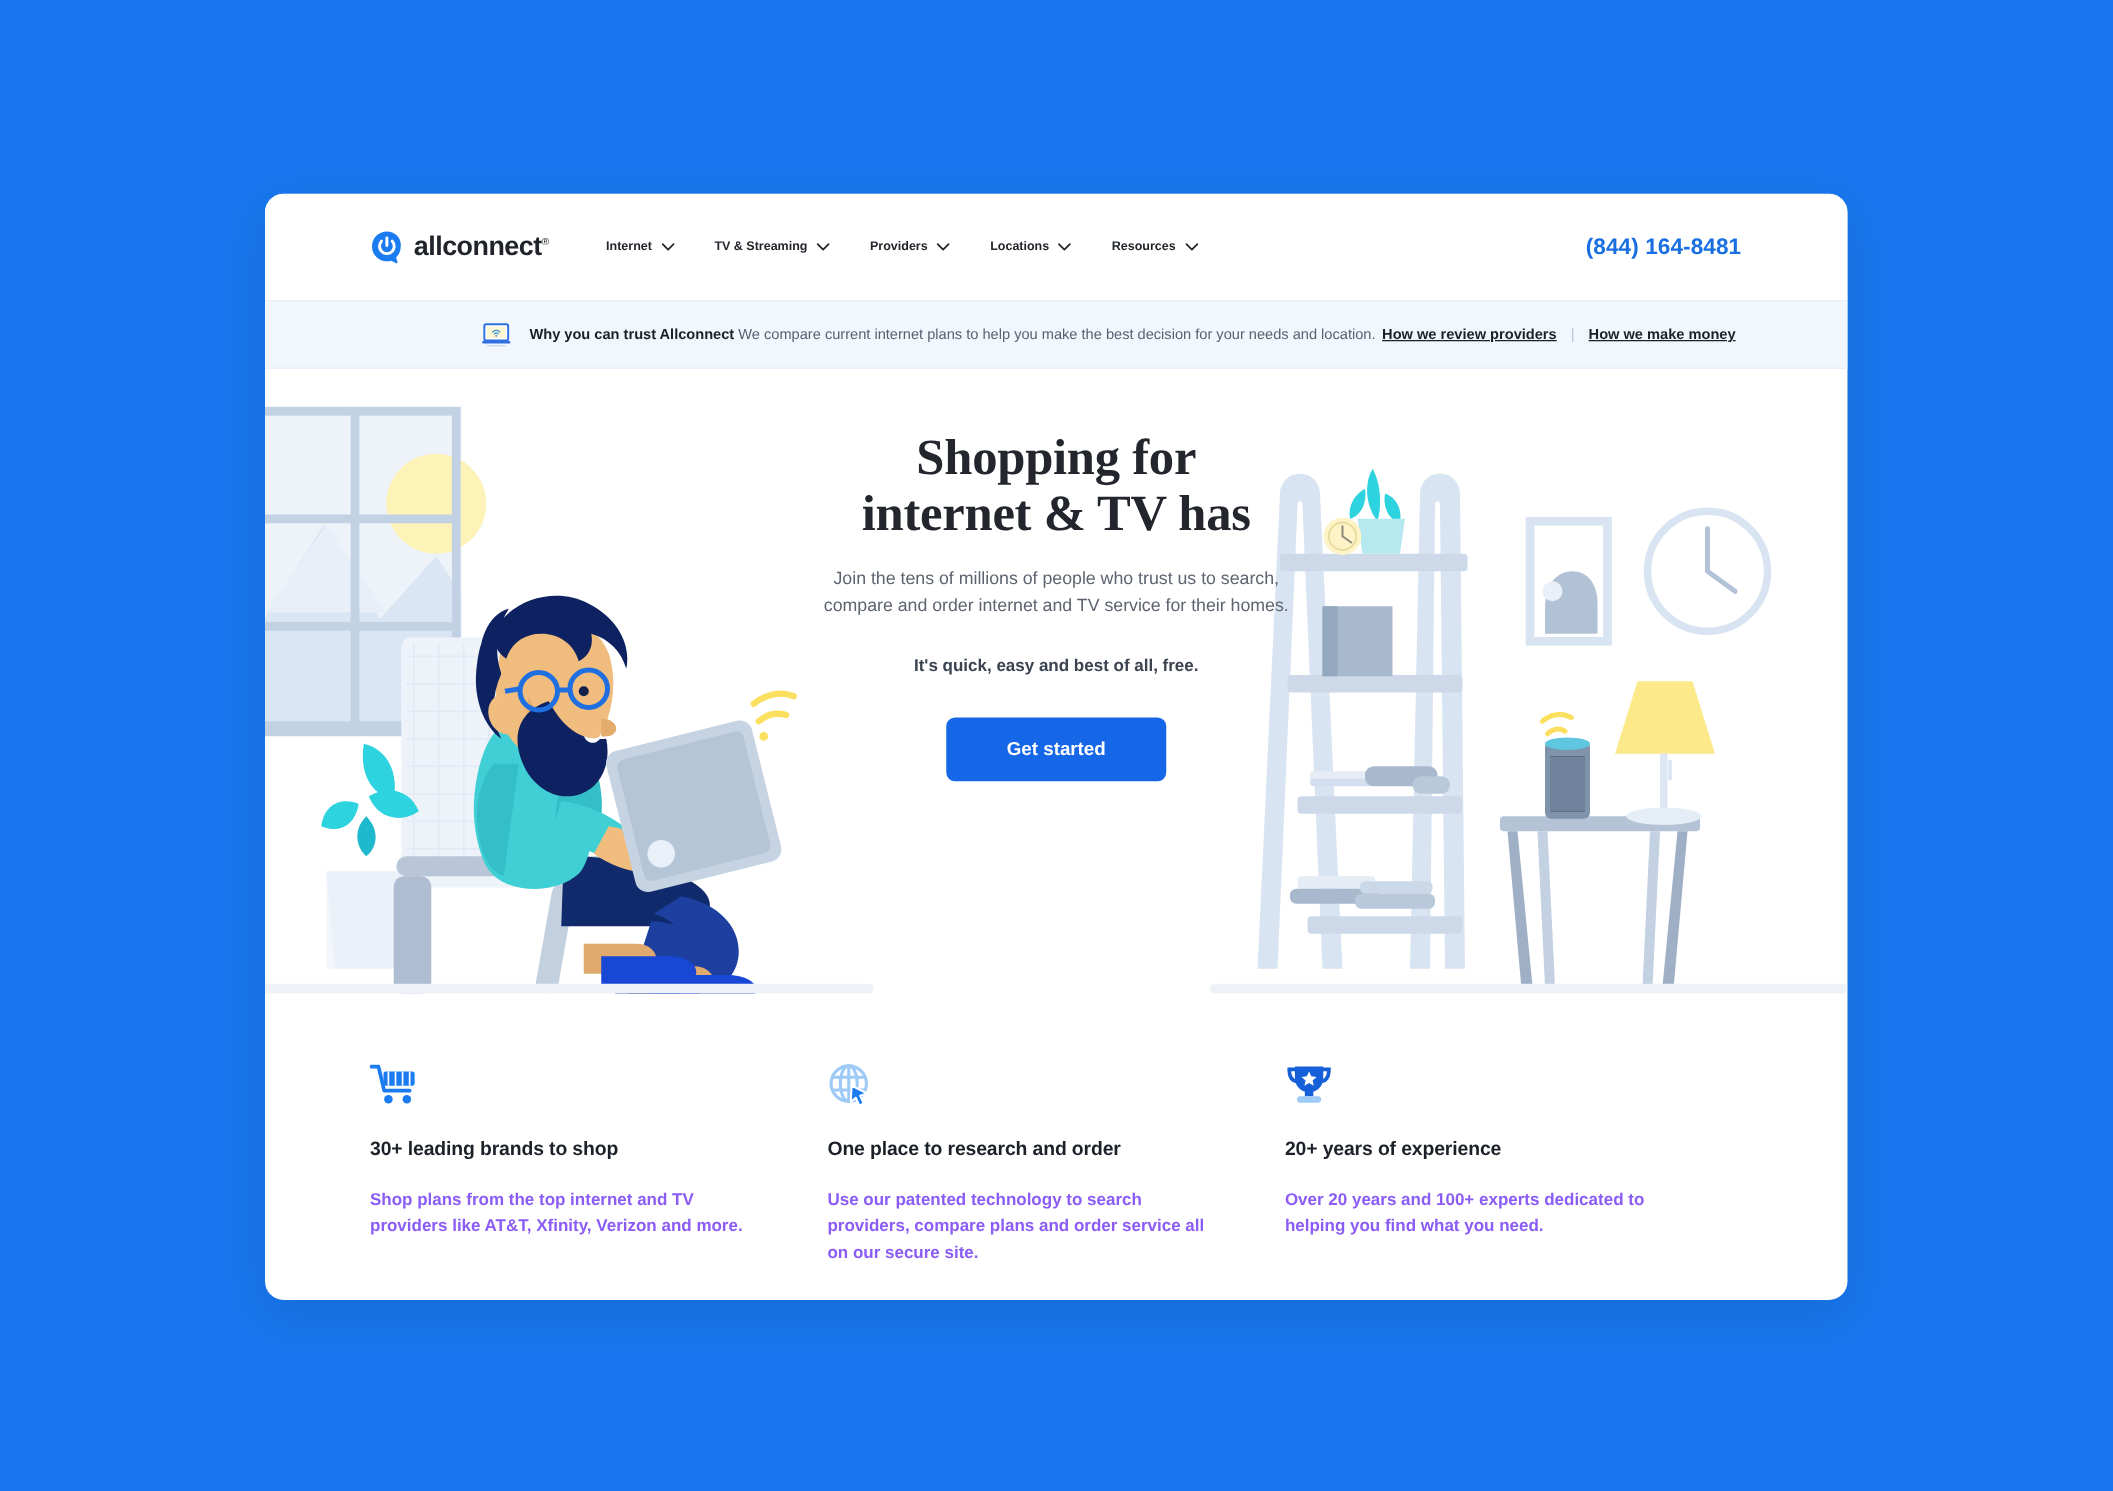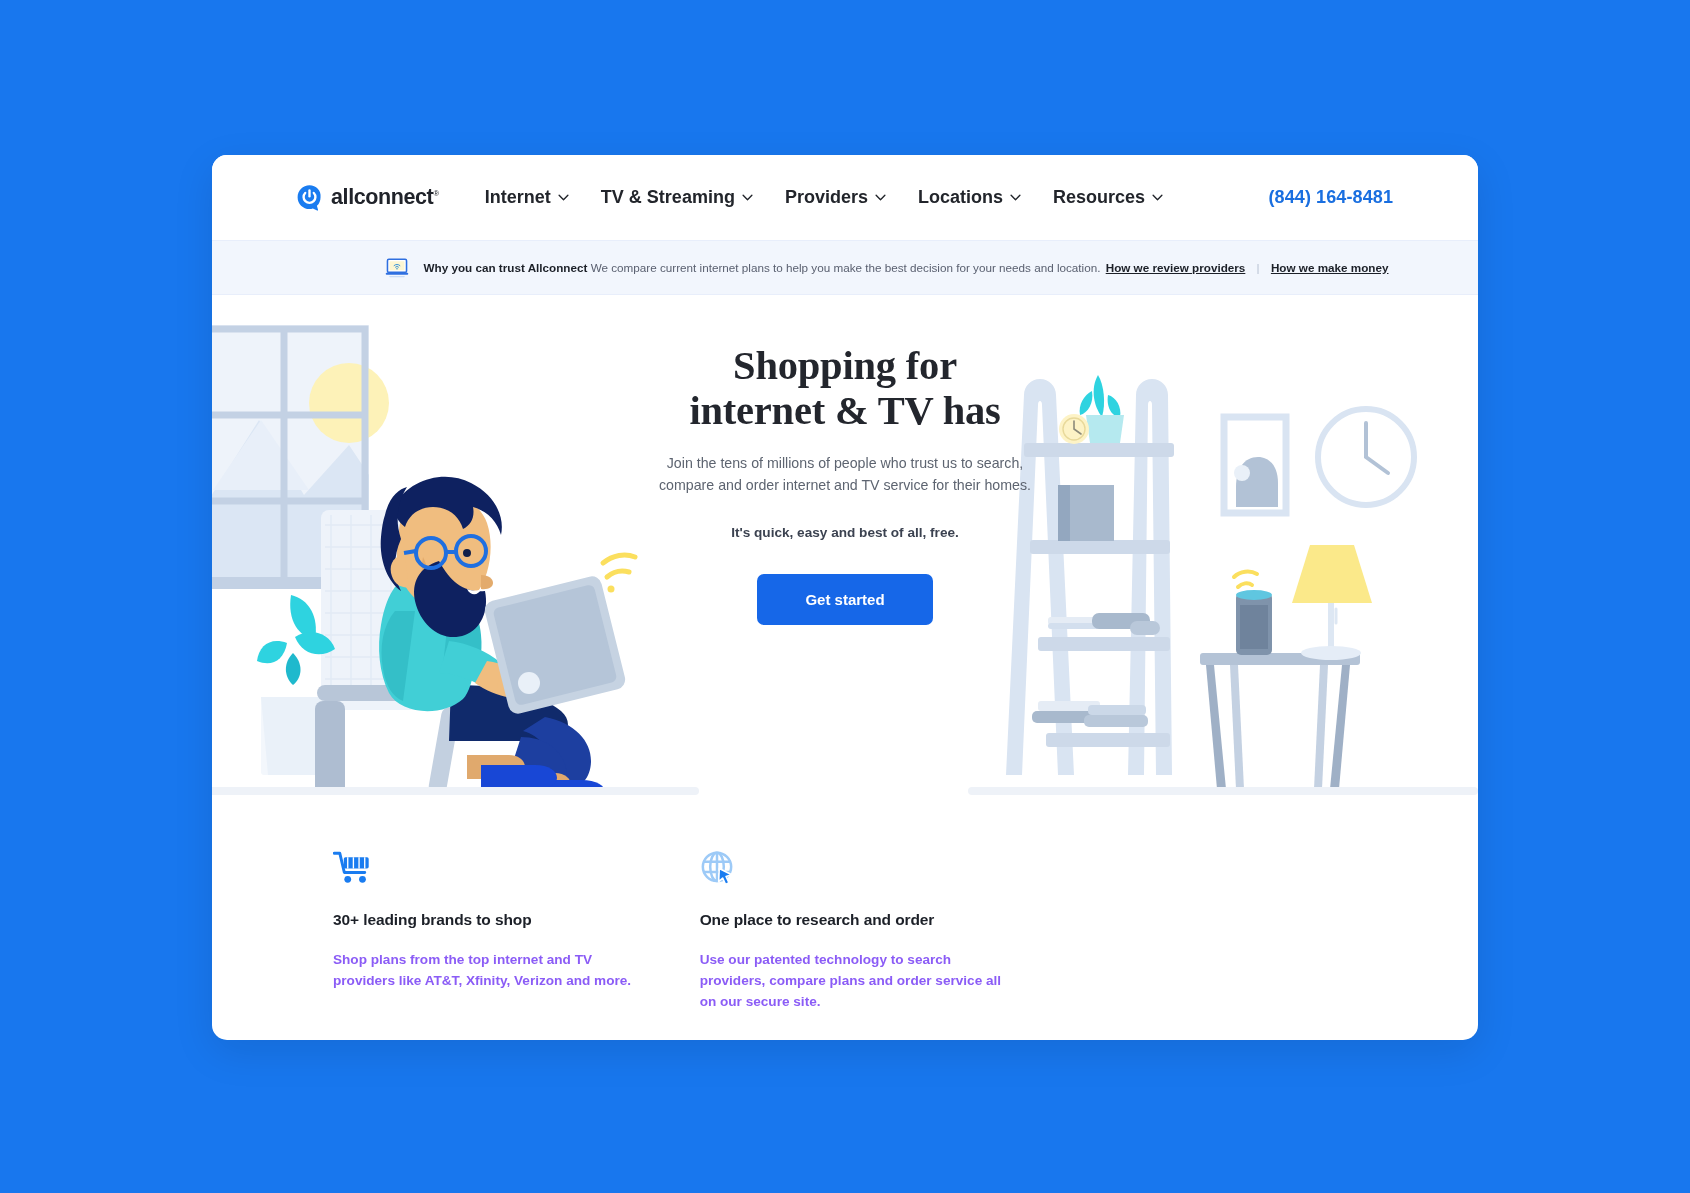--- a/index.html
+++ b/index.html
@@ -56,21 +56,21 @@
     font-weight: 400;
     color: #20232a;
   }
 
   .nav { display: flex; align-items: center; gap: 0px; }
   .nav-item {
     display: flex;
     align-items: center;
     gap: 7px;
     padding: 0 16px;
-    font-size: 18px;
+    font-size: 10px;
     font-weight: 700;
     color: #22252b;
     cursor: pointer;
     white-space: nowrap;
     text-align: center;
   }
   .chev { width: 11px; height: 7px; display: block; }
 
   .phone {
     margin-left: auto;
@@ -168,22 +168,21 @@
     right: 0px;
     bottom: 0;
     width: 510px;
     height: 430px;
   }
 
   
   .features {
     display: flex;
     padding: 56px 84px 0 84px;
-    gap: 13px;
-    margin-left: 37px;
+    gap: 0;
   }
   .feature { width: 33.33%; padding-right: 52px; }
   .feature-icon { height: 34px; margin-bottom: 26px; display: block; }
   .feature-title {
     font-size: 15.5px;
     font-weight: 700;
     color: #1c2028;
     margin-bottom: 20px;
     letter-spacing: -0.1px;
   }
@@ -457,15 +456,27 @@
       <svg class="feature-icon" viewBox="0 0 34 30">
         <circle cx="15" cy="14" r="12.5" fill="none" stroke="#9dcaf7" stroke-width="2.2"></circle>
         <ellipse cx="15" cy="14" rx="6" ry="12.5" fill="none" stroke="#9dcaf7" stroke-width="2.2"></ellipse>
         <path d="M3 9.5h24M3 18.5h24M15 1.5v25" stroke="#9dcaf7" stroke-width="2.2"></path>
         <path d="M17 15.5 L28 21 L23 22.5 L25.5 28 L22.5 29.5 L20 24 L16.5 27 Z" fill="#1a7cf0" stroke="#ffffff" stroke-width="1.4" stroke-linejoin="round"></path>
       </svg>
       <div class="feature-title">One place to research and order</div>
       <div class="feature-desc">Use our patented technology to search providers, compare plans and order service all on our secure site.</div>
     </div>
 
+    <div class="feature">
+      <svg class="feature-icon" viewBox="0 0 34 30">
+        <path d="M7 2h20v8c0 6-4.5 10-10 10S7 16 7 10z" fill="#1560d8"></path>
+        <path d="M7 4H3c0 5 2 8 5.5 8.5" stroke="#1560d8" stroke-width="2.6" fill="none" stroke-linecap="round"></path>
+        <path d="M27 4h4c0 5-2 8-5.5 8.5" stroke="#1560d8" stroke-width="2.6" fill="none" stroke-linecap="round"></path>
+        <path d="M17 5.5l1.6 3.4 3.7.4-2.8 2.5.8 3.7L17 13.6l-3.3 1.9.8-3.7-2.8-2.5 3.7-.4z" fill="#ffffff"></path>
+        <rect x="14" y="19" width="6" height="4" fill="#1560d8"></rect>
+        <rect x="8.5" y="23" width="17" height="4.5" rx="2.2" fill="#9dcaf7"></rect>
+      </svg>
+      <div class="feature-title">20+ years of experience</div>
+      <div class="feature-desc">Over 20 years and 100+ experts dedicated to helping you find what you need.</div>
+    </div>
 
   </div>
 </div>
 
 </body></html>

